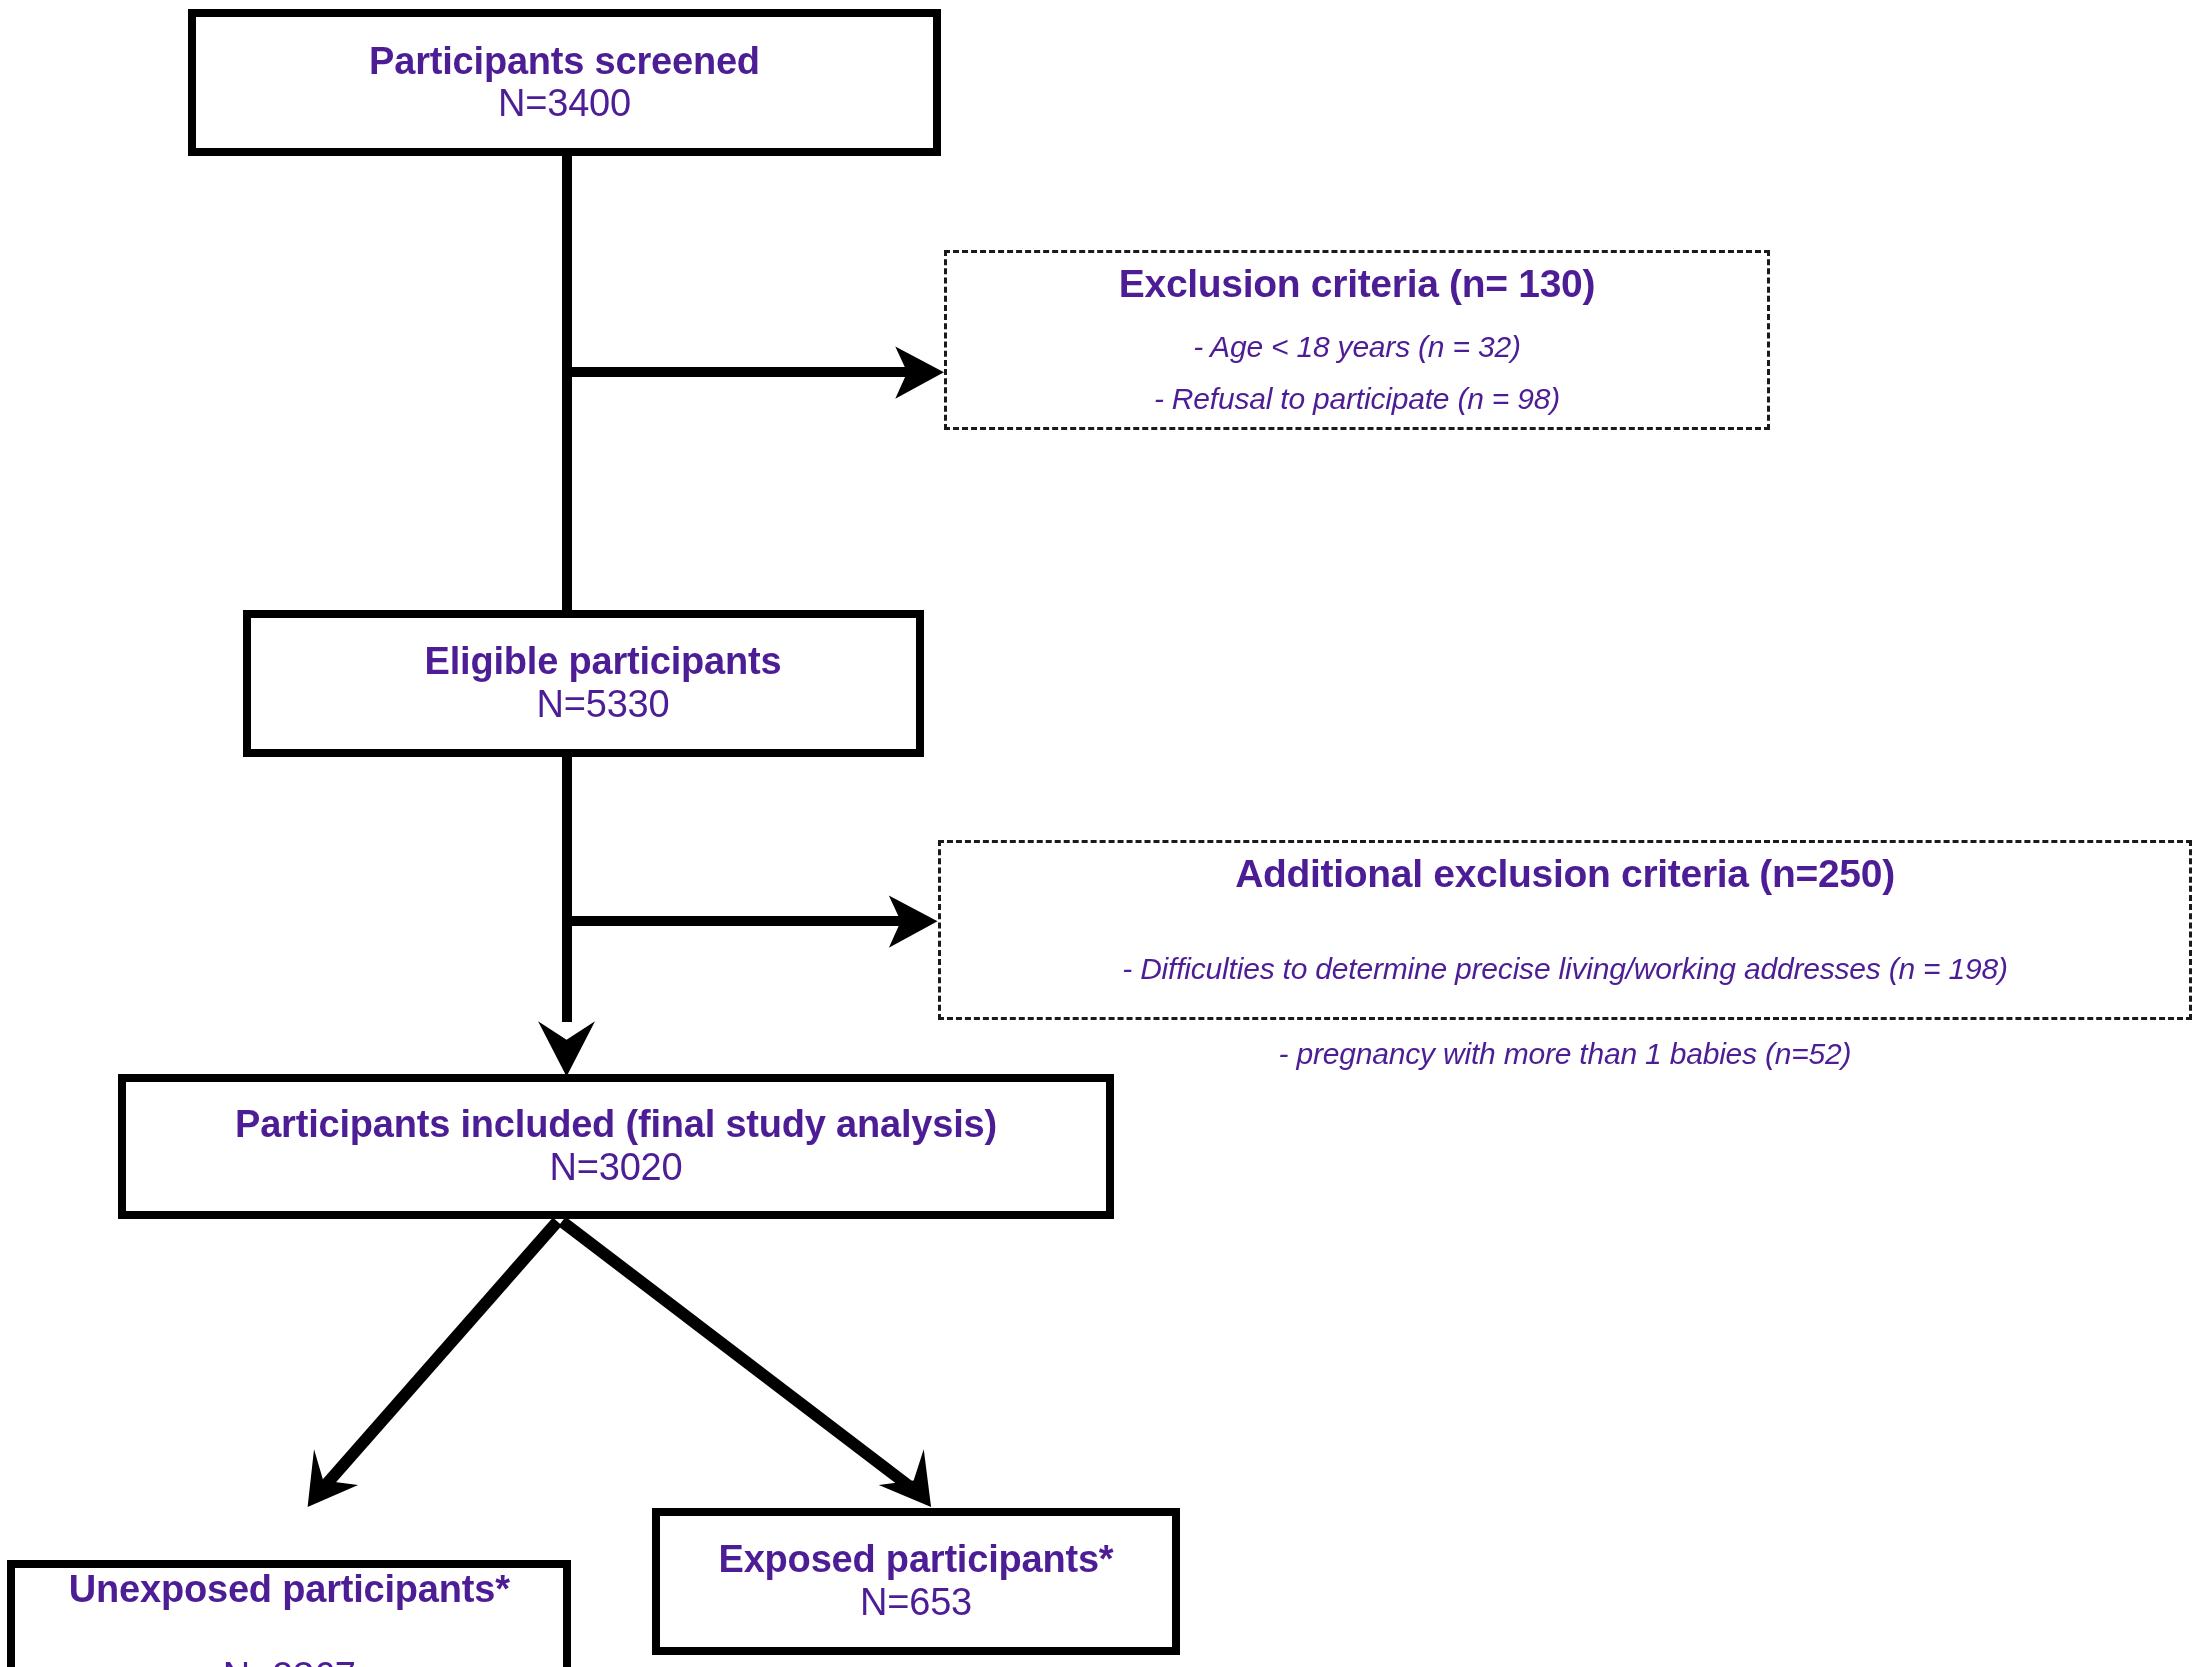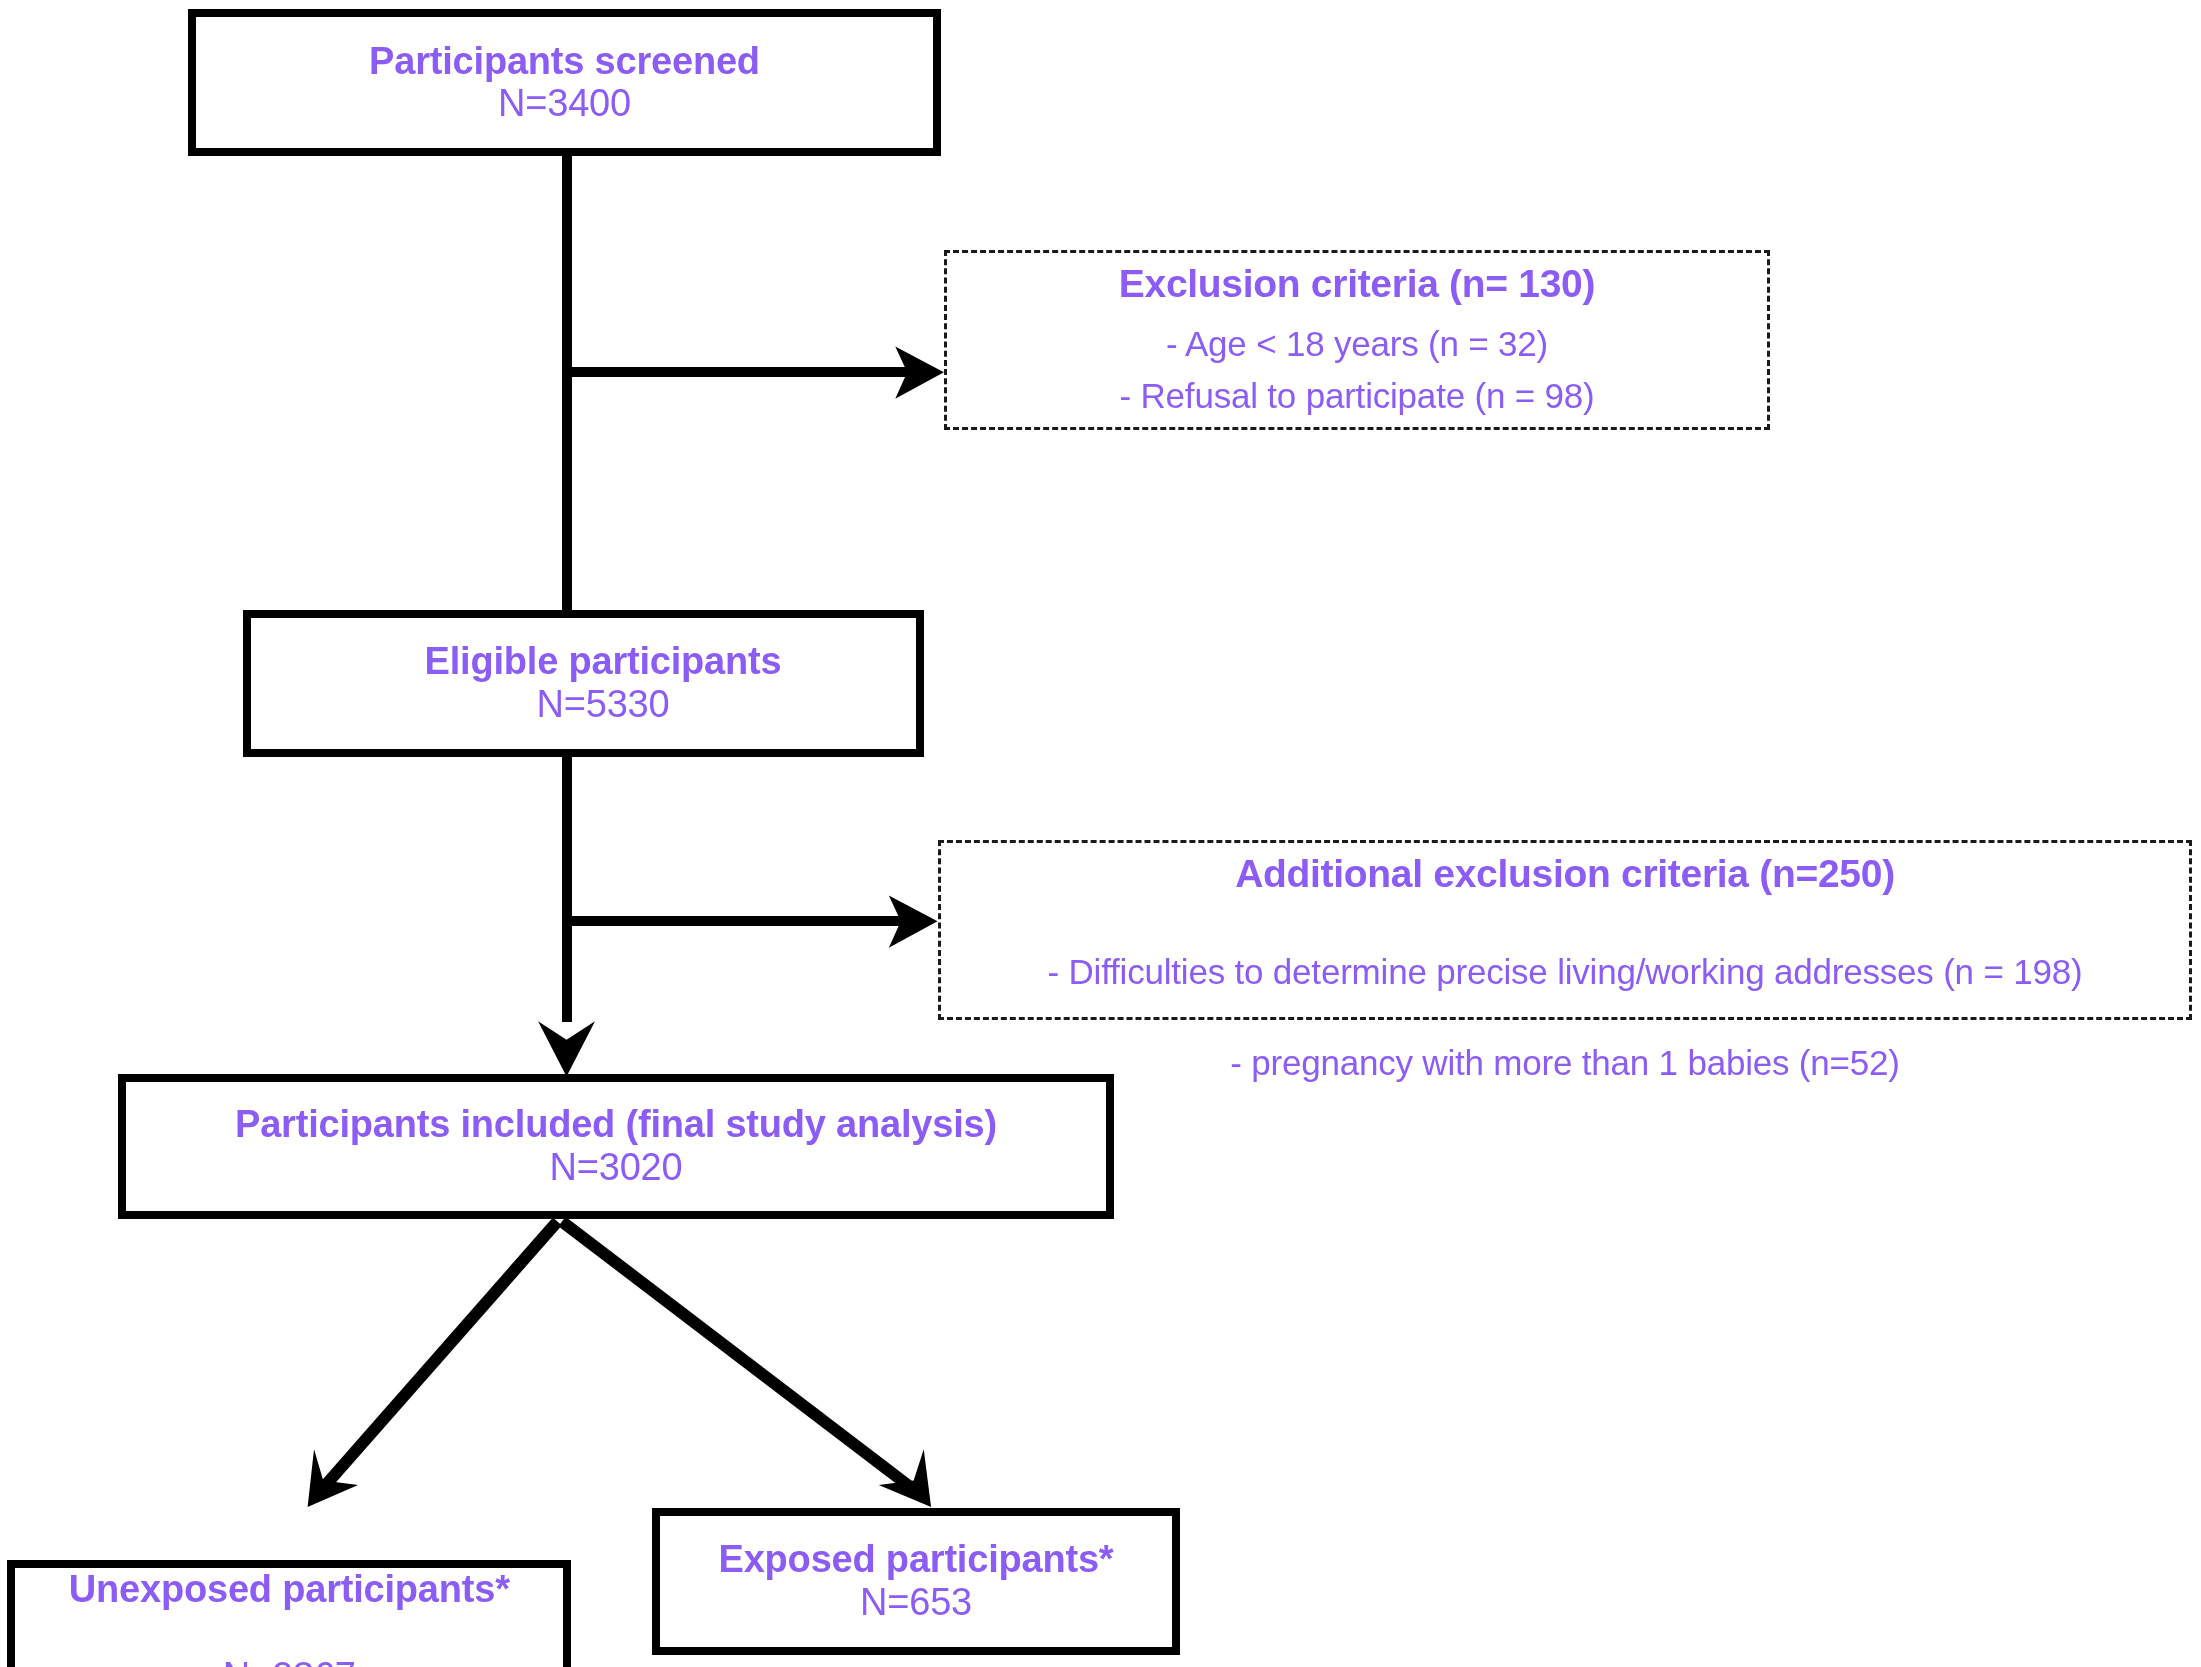--- a/index.html
+++ b/index.html
@@ -6,21 +6,21 @@
     margin: 0;
     padding: 0;
     background: #ffffff;
   }
   #canvas {
     position: relative;
     width: 2201px;
     height: 1668px;
     background: #ffffff;
     font-family: "Liberation Sans", sans-serif;
-    color: #8b5cf6;
+    color: #4c1d95;
     overflow: hidden;
   }
 
   
   .node {
     position: absolute;
     box-sizing: border-box;
     background: #ffffff;
     display: flex;
     flex-direction: column;
@@ -46,24 +46,25 @@
   }
   .node-sub {
     font-weight: normal;
     font-size: 38px;
     line-height: 1.15;
     letter-spacing: -0.2px;
     white-space: nowrap;
   }
   .node-line {
     font-weight: normal;
-    font-size: 35px;
+    font-size: 30px;
     line-height: 1.22;
     letter-spacing: -0.2px;
     white-space: nowrap;
+    font-style: italic;
   }
   .excl-title {
     font-weight: bold;
     font-size: 39px;
     line-height: 1.15;
     letter-spacing: -0.3px;
     margin-bottom: 6.4px;
     white-space: nowrap;
   }
 

